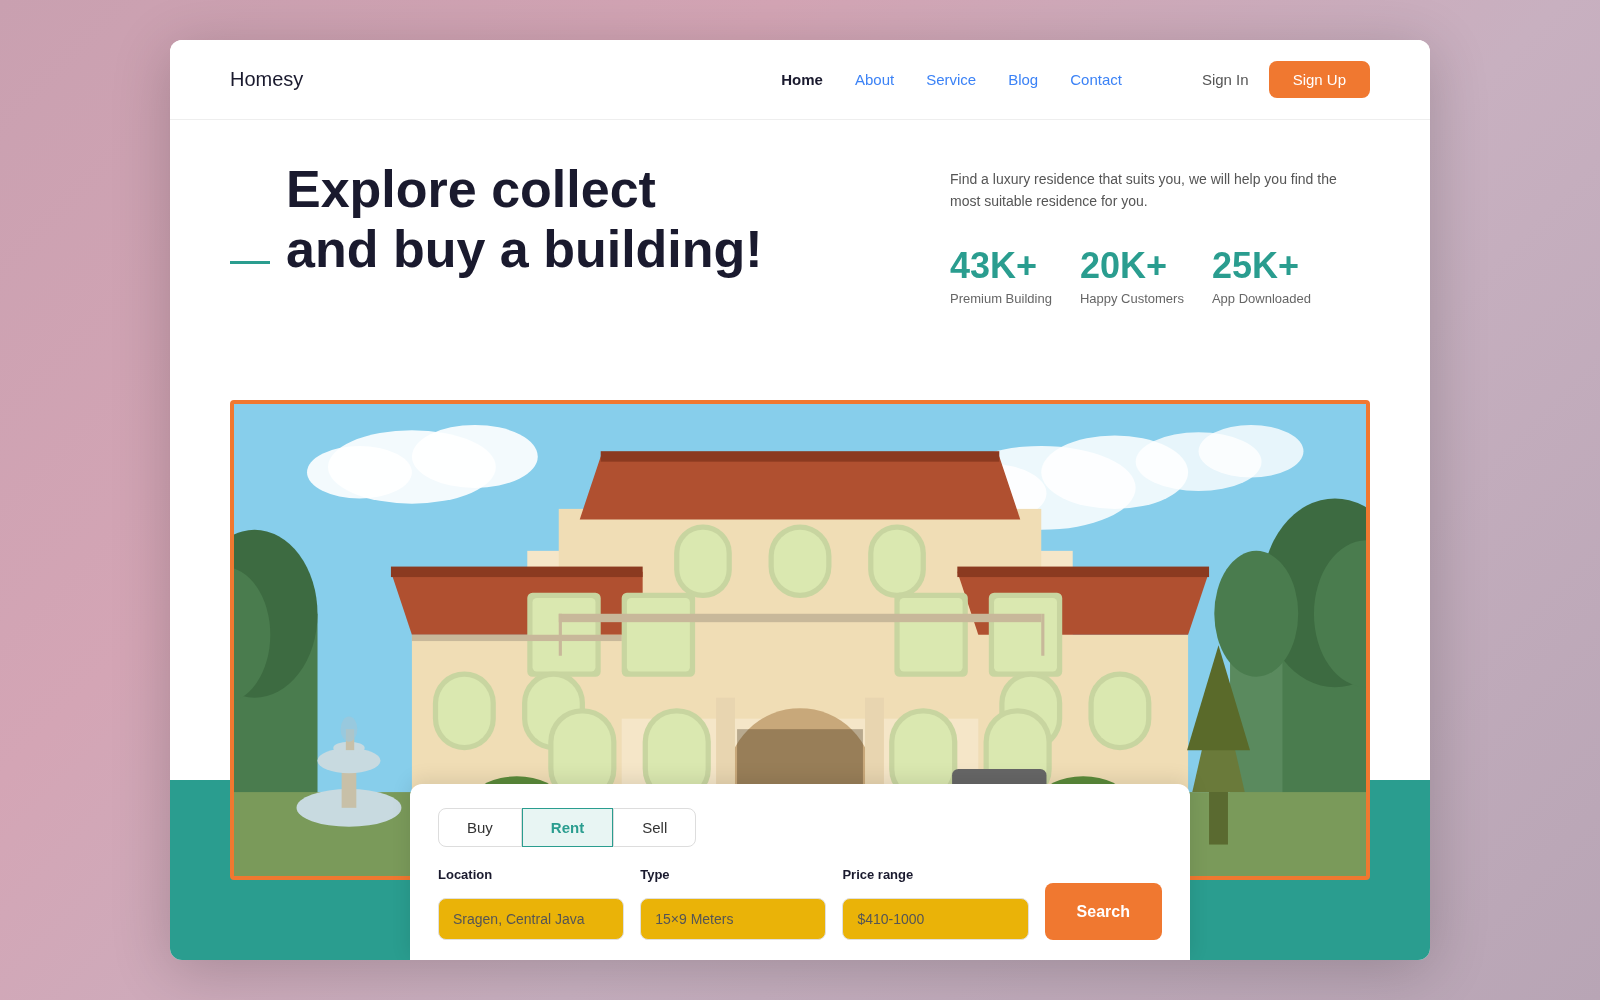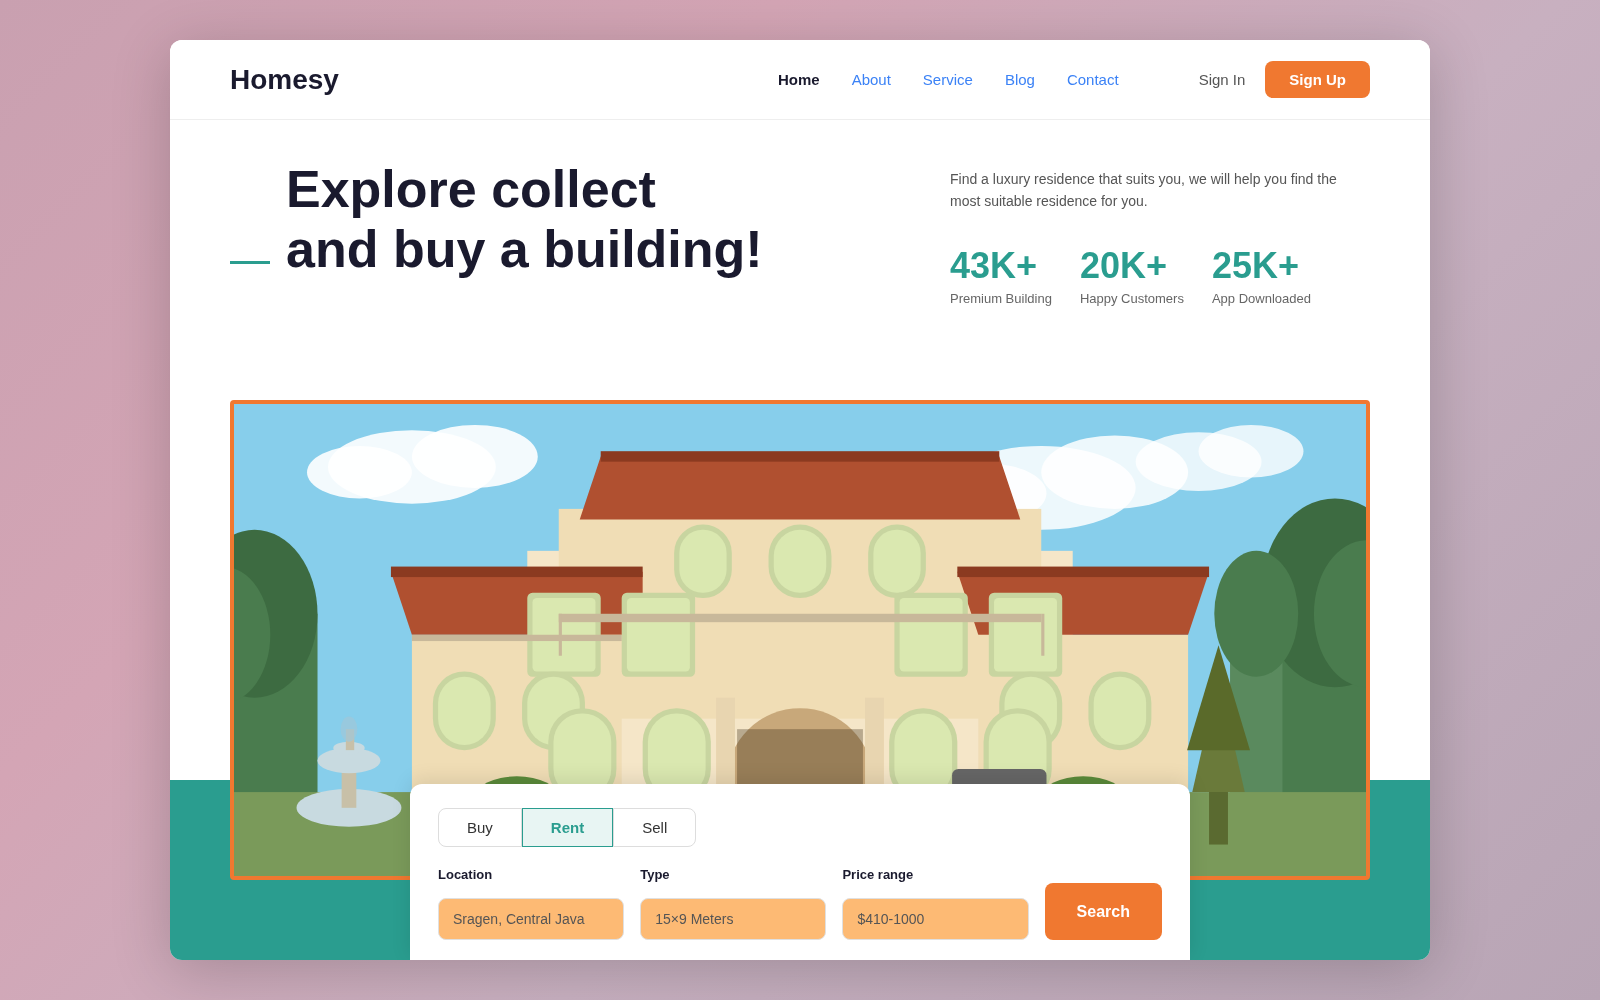--- a/index.html
+++ b/index.html
@@ -28,22 +28,22 @@
       display: flex;
       align-items: center;
       padding: 0 60px;
       height: 80px;
       background: #fff;
       border-bottom: 1px solid #eee;
       position: relative;
       z-index: 10;
     }
     .logo {
-      font-size: 28px;
-      font-weight: 700;
+      font-size: 20px;
+      font-weight: 400;
       color: #1a1a2e;
       margin-right: auto;
     }
     .nav-links {
       display: flex;
       align-items: center;
       gap: 32px;
       list-style: none;
       margin-right: 80px;
     }
@@ -69,21 +69,21 @@
       font-size: 15px;
       color: #555;
     }
     .sign-up-btn {
       background: #f07830;
       color: #fff;
       border: none;
       border-radius: 8px;
       padding: 10px 24px;
       font-size: 15px;
-      font-weight: 700;
+      font-weight: 400;
       cursor: pointer;
     }
 
     
     .hero {
       padding: 40px 60px 0 60px;
       display: flex;
       gap: 60px;
       position: relative;
       z-index: 2;
@@ -219,21 +219,21 @@
       color: #1a1a2e;
       margin-bottom: 16px;
     }
     .field-input {
       width: 100%;
       padding: 12px 14px;
       border: 1px solid #e0e0e0;
       border-radius: 8px;
       font-size: 14px;
       color: #555;
-      background: #fdba74;
+      background: #eab308;
       outline: none;
     }
     .search-button {
       background: #f07830;
       color: #fff;
       border: none;
       border-radius: 8px;
       padding: 12px 32px;
       font-size: 16px;
       font-weight: 700;

